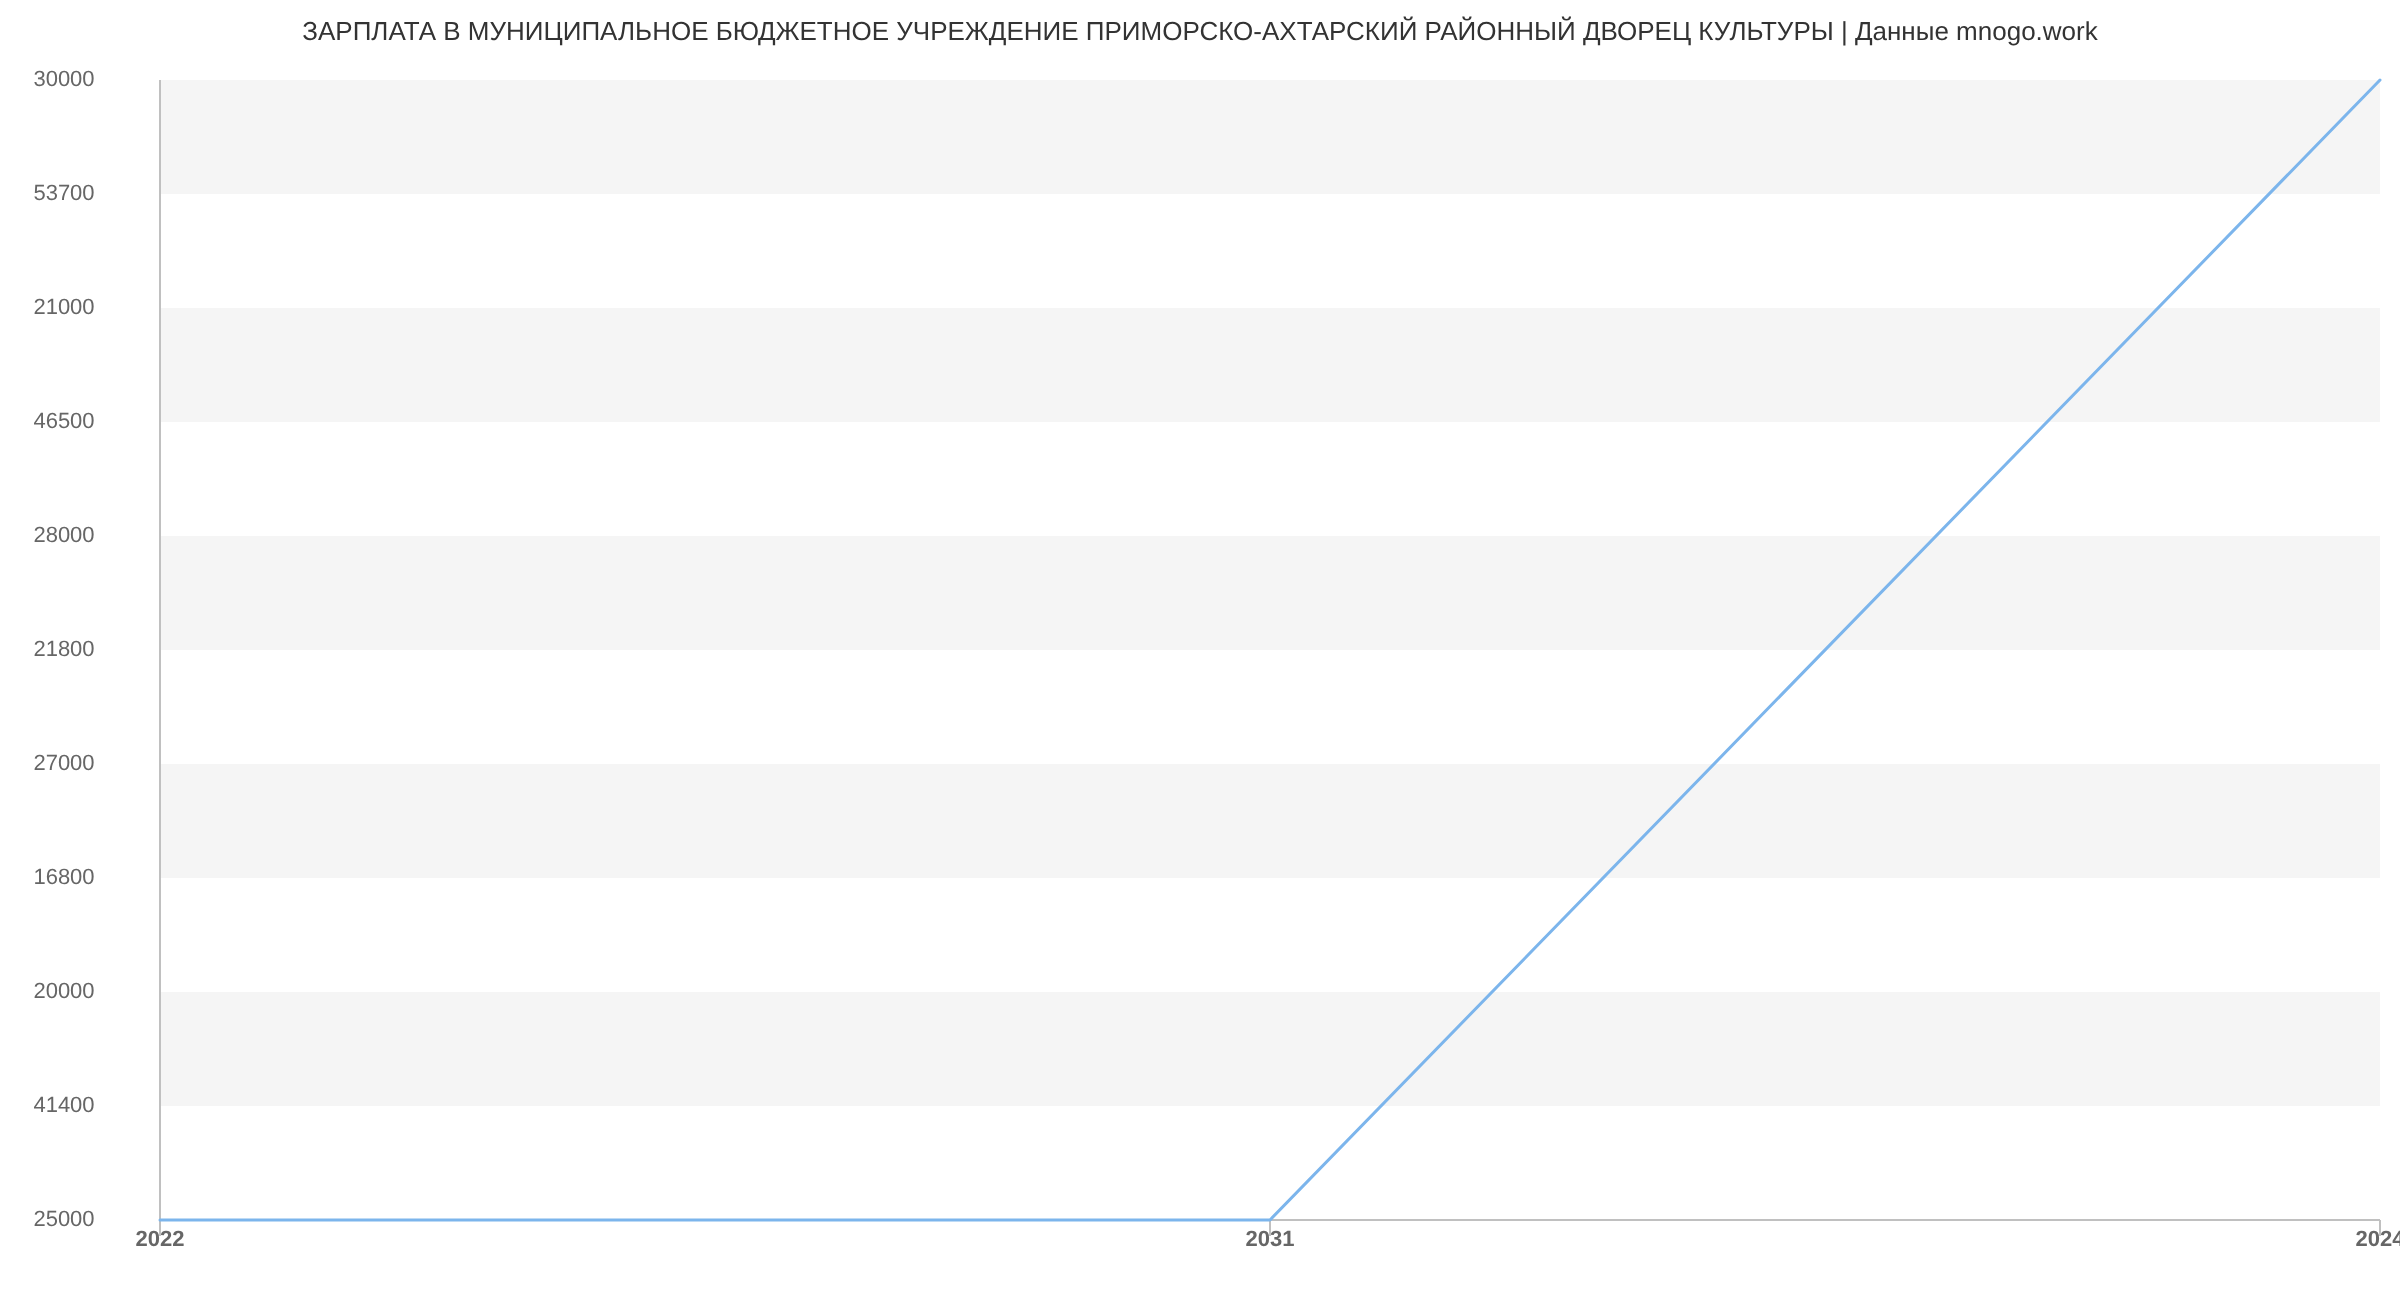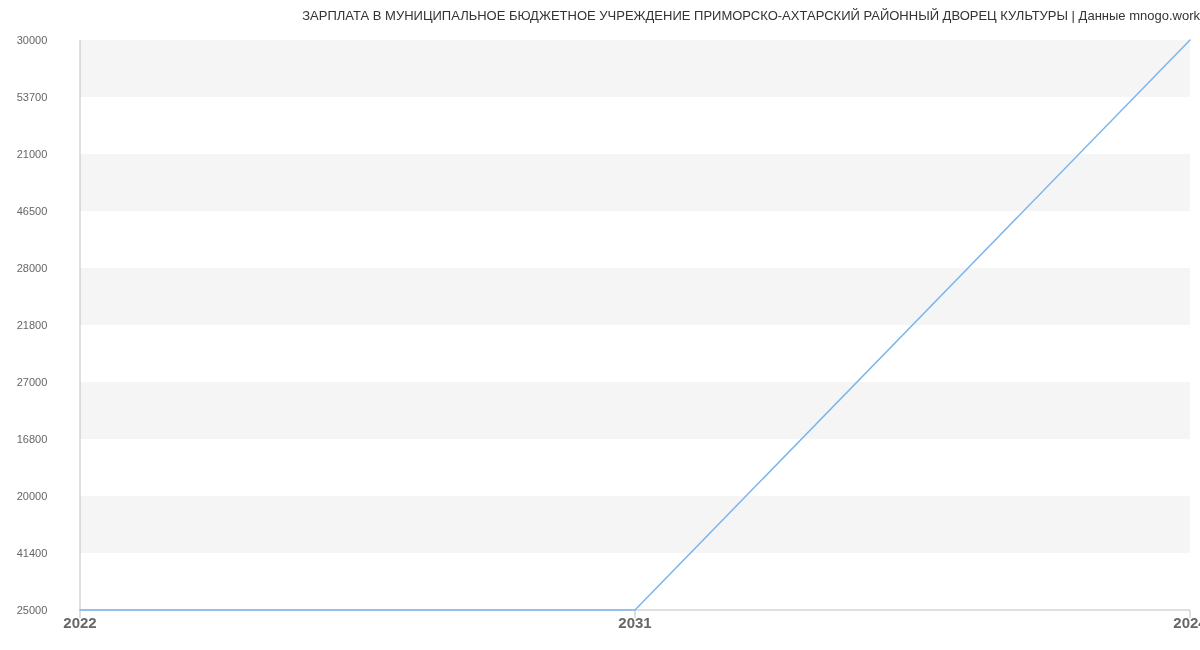--- a/index.html
+++ b/index.html
@@ -13,21 +13,21 @@
   .chart-container {
     position: relative;
     width: 1200px;
     height: 650px;
   }
   .chart-title {
     position: absolute;
     top: 8px;
     left: 0;
     right: 0;
-    text-align: right;
+    text-align: center;
     font-size: 13px;
     color: #333333;
     font-weight: normal;
   }
   .plot-area {
     position: absolute;
     left: 80px;
     top: 40px;
     width: 1110px;
     height: 570px;
@@ -42,21 +42,21 @@
     right: 1133px;
     width: 70px;
     text-align: center;
     font-size: 11px;
     color: #666666;
     transform: translateY(-50%);
   }
   .x-axis-label {
     position: absolute;
     top: 614px;
-    font-size: 15px;
+    font-size: 11px;
     color: #666666;
     transform: translateX(-50%);
     font-weight: bold;
   }
 </style>
 </head>
 <body>
 
 <div class="chart-container">
 

